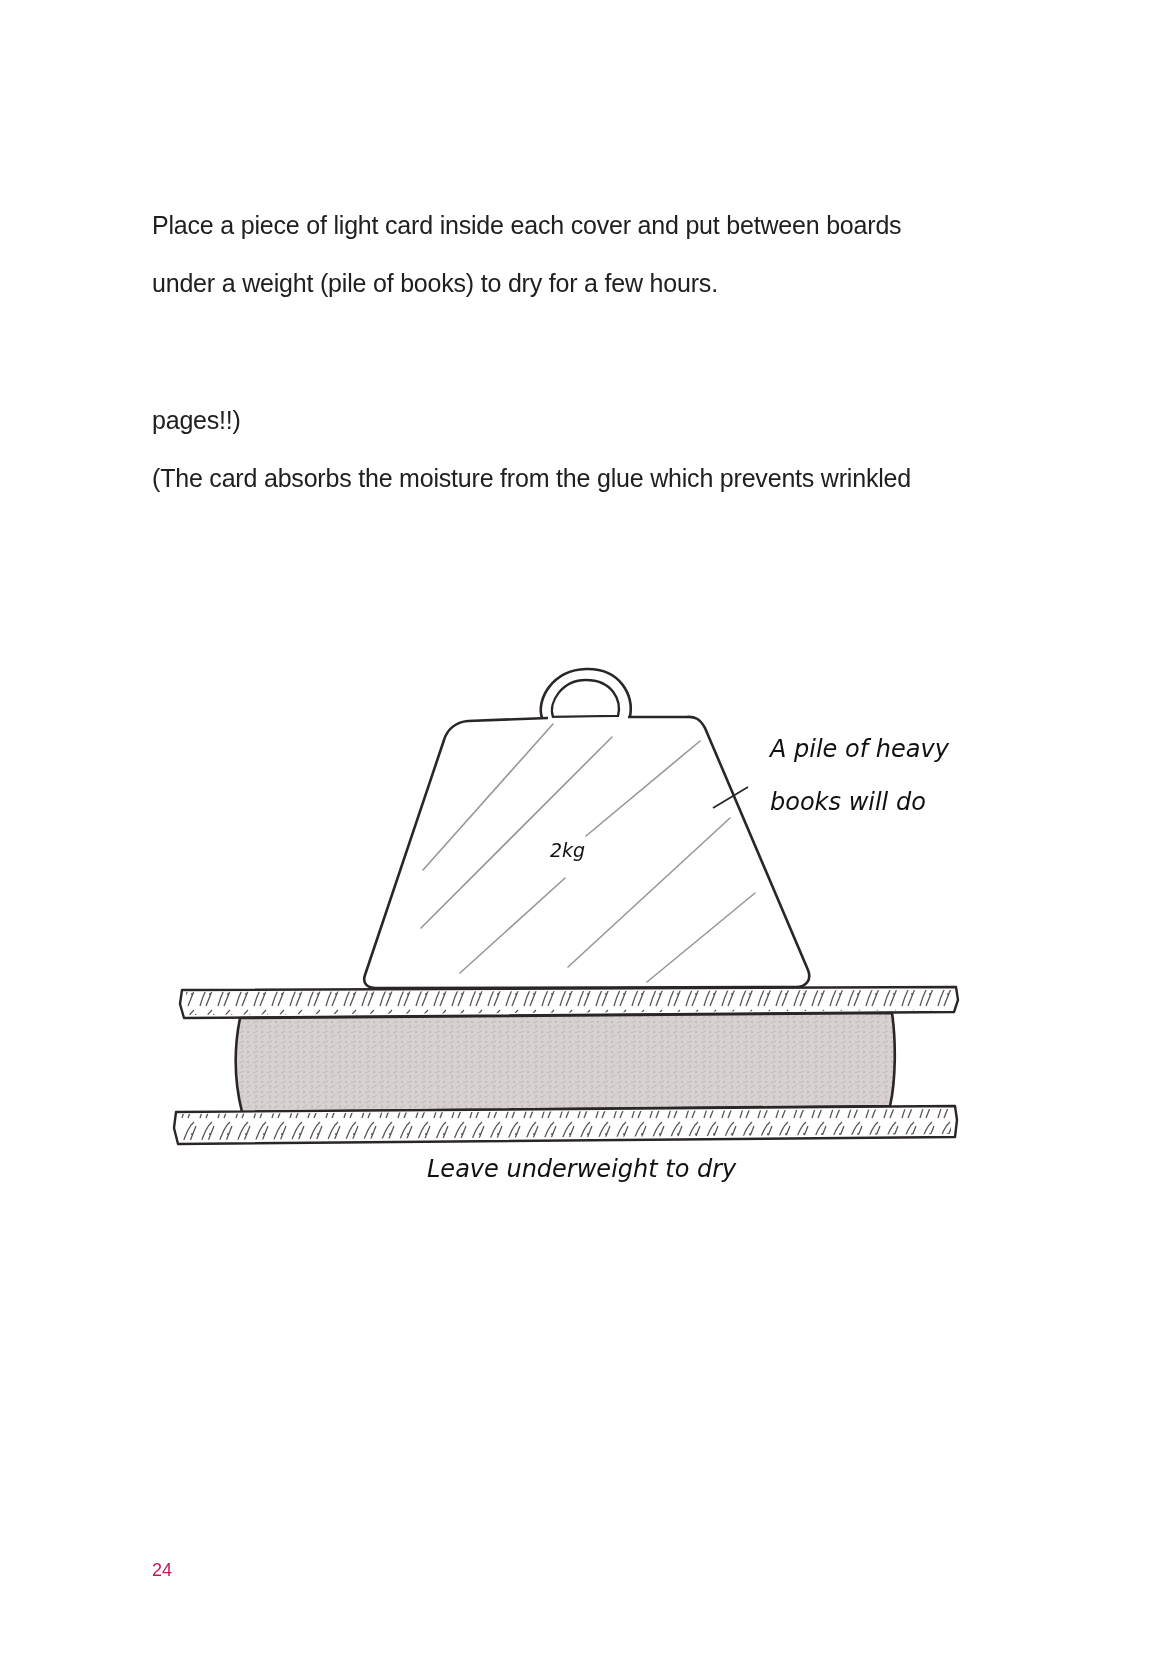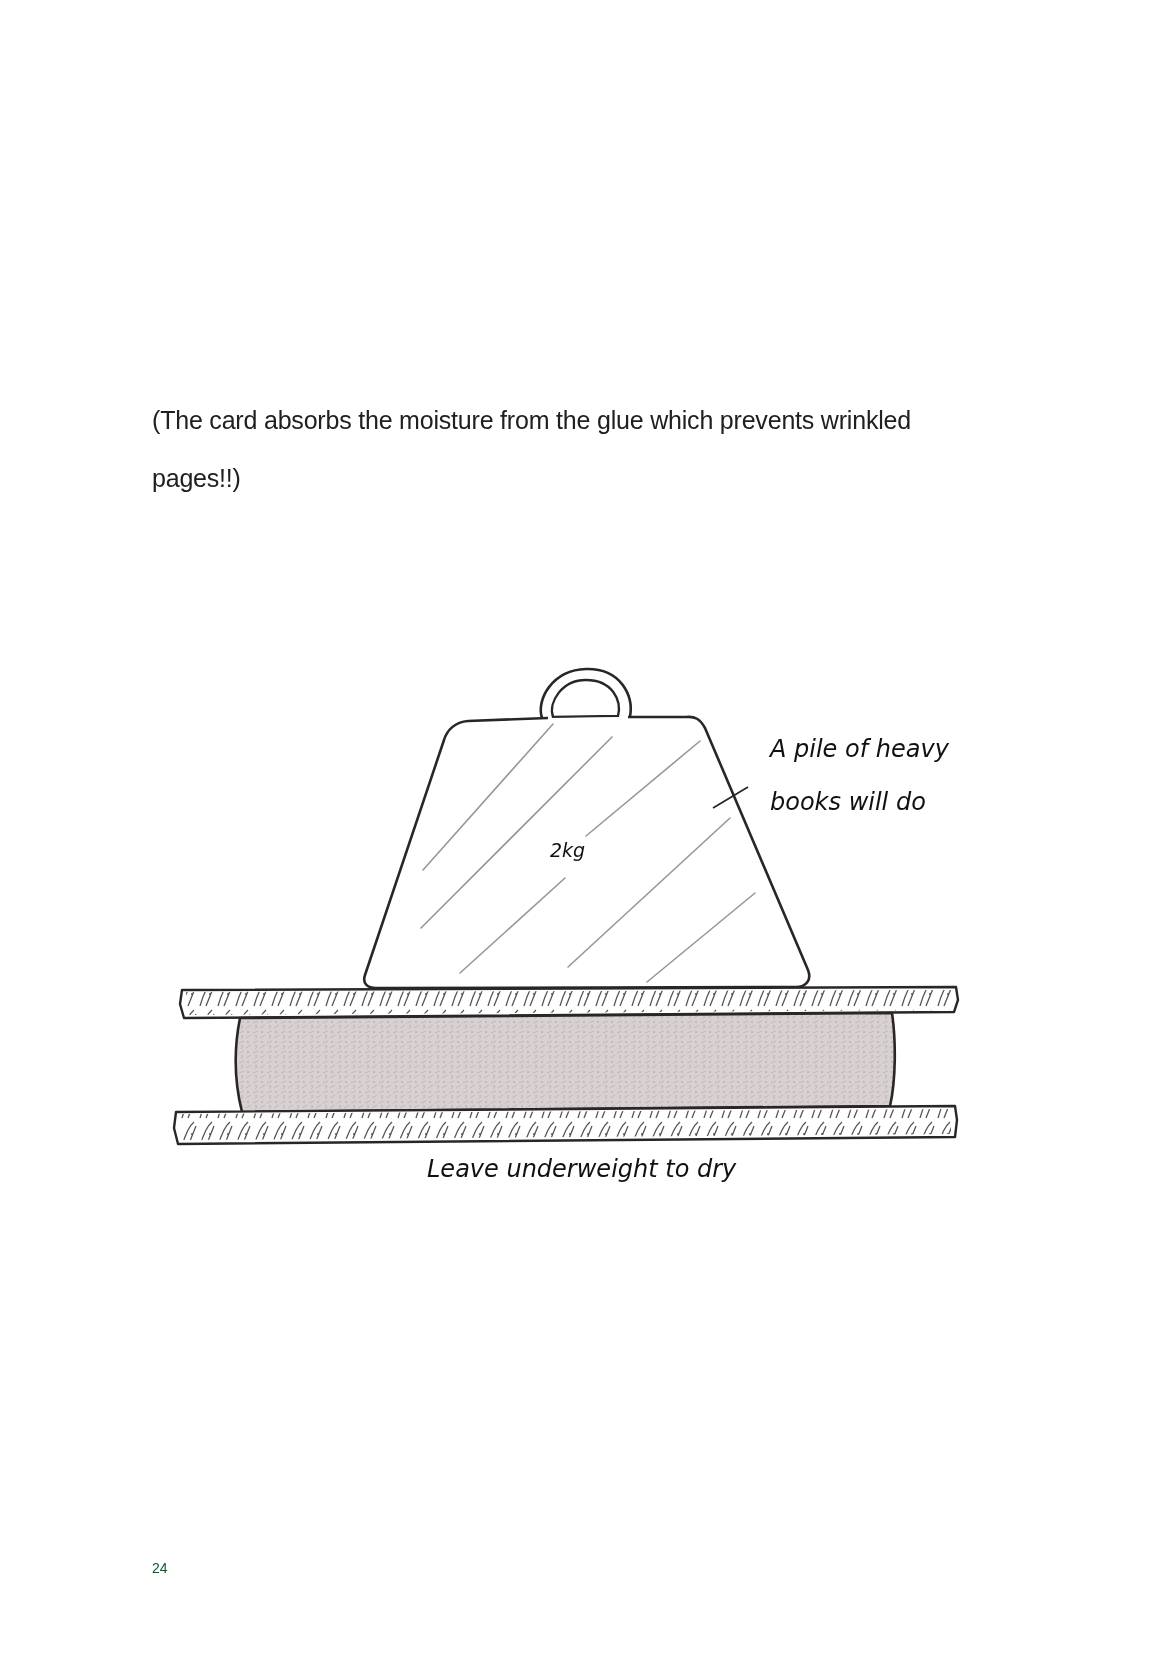--- a/index.html
+++ b/index.html
@@ -33,22 +33,22 @@
       white-space: nowrap;
     }
     .para .line { display: block; }
     #para-1 { top: 196px; }
     #para-2 { top: 391px; }
     #para-3 { top: 1335px; }
     .page-number {
       position: absolute;
       left: 152px;
       top: 1560px;
-      font-size: 14px;
-      color: #14532d;
+      font-size: 18px;
+      color: #be185d;
       margin: 0;
     }
     .illustration {
       position: absolute;
       left: 0;
       top: 0;
       width: 1166px;
       height: 1654px;
       pointer-events: none;
     }
@@ -56,24 +56,28 @@
       font-family: "DejaVu Sans", sans-serif;
       font-style: italic;
       fill: #111111;
     }
   </style>
 </head>
 <body>
 
 <div class="page">
 
+  <p class="para" id="para-1">
+    <span class="line">Place a piece of light card inside each cover and put between boards</span>
+    <span class="line">under a weight (pile of books) to dry for a few hours.</span>
+  </p>
 
   <p class="para" id="para-2">
+    <span class="line">pages!!)</span>
     <span class="line">(The card absorbs the moisture from the glue which prevents wrinkled</span>
-    <span class="line">pages!!)</span>
   </p>
 
   <svg class="illustration" width="1166" height="1654" viewBox="0 0 1166 1654" xmlns="http://www.w3.org/2000/svg">
     <defs>
       <pattern id="speckle" width="14" height="10" patternUnits="userSpaceOnUse">
         <rect width="14" height="10" fill="#d8d1d1"></rect>
         <path d="M1 3 L6 1 M8 8 L13 5 M3 9 L5 7" stroke="#b7aeae" stroke-width="1" opacity="0.7"></path>
         <circle cx="10" cy="2" r="0.8" fill="#a69c9c"></circle>
         <circle cx="4" cy="6" r="0.7" fill="#aaa0a0"></circle>
       </pattern>

